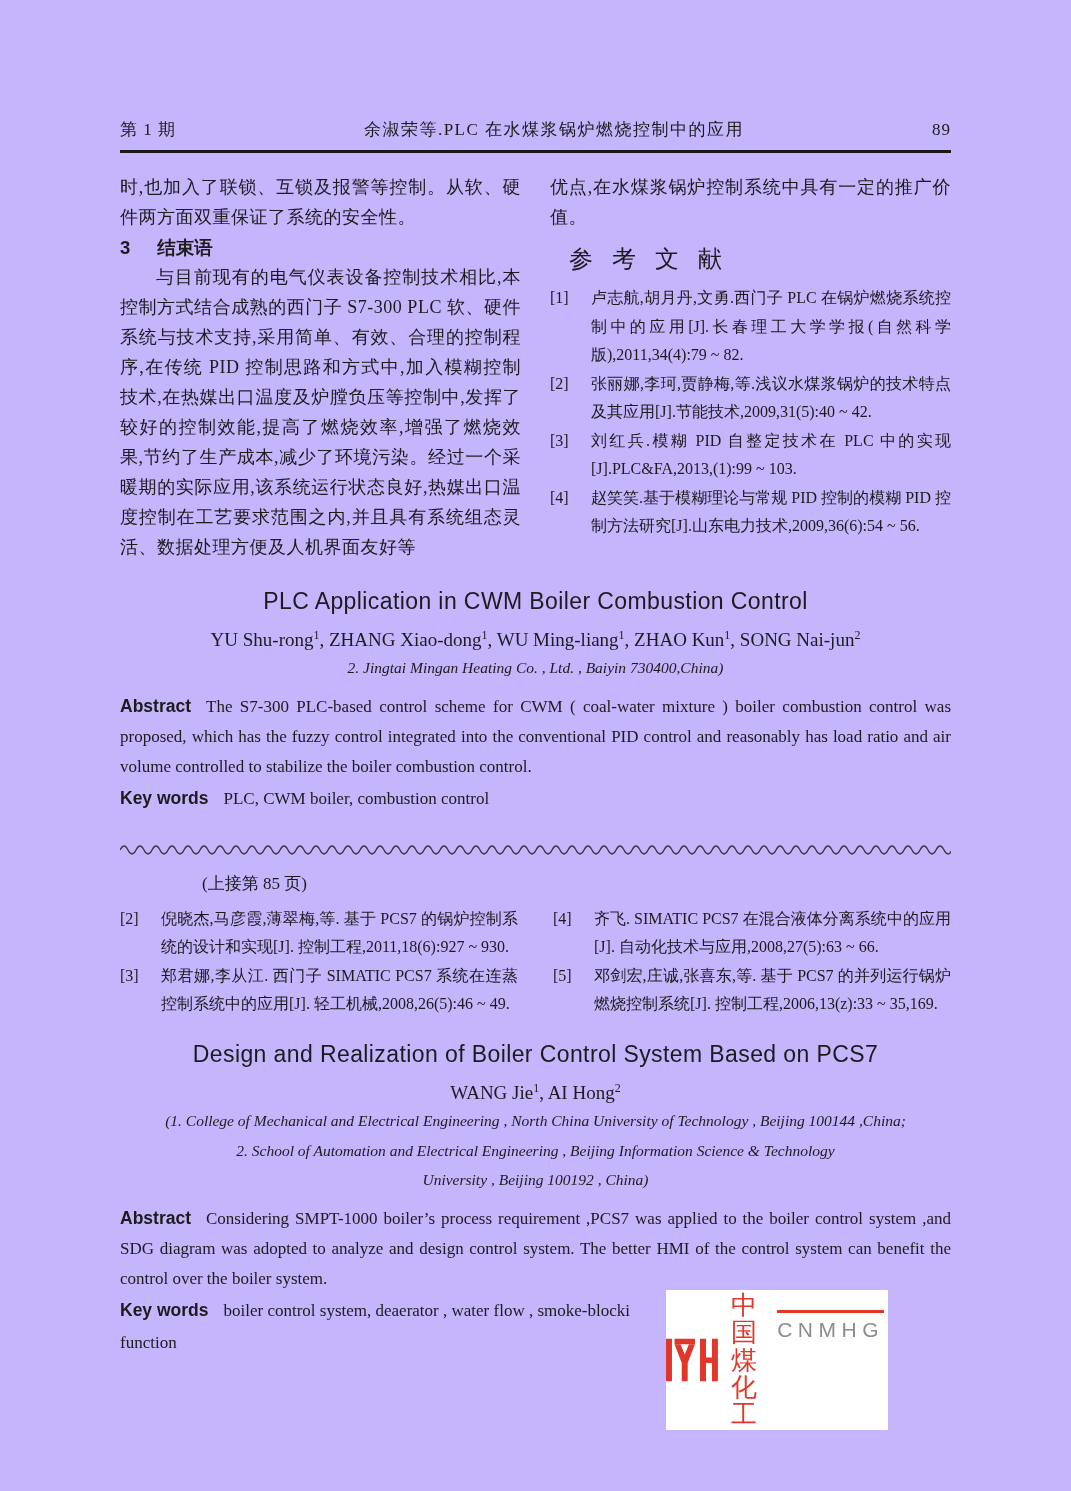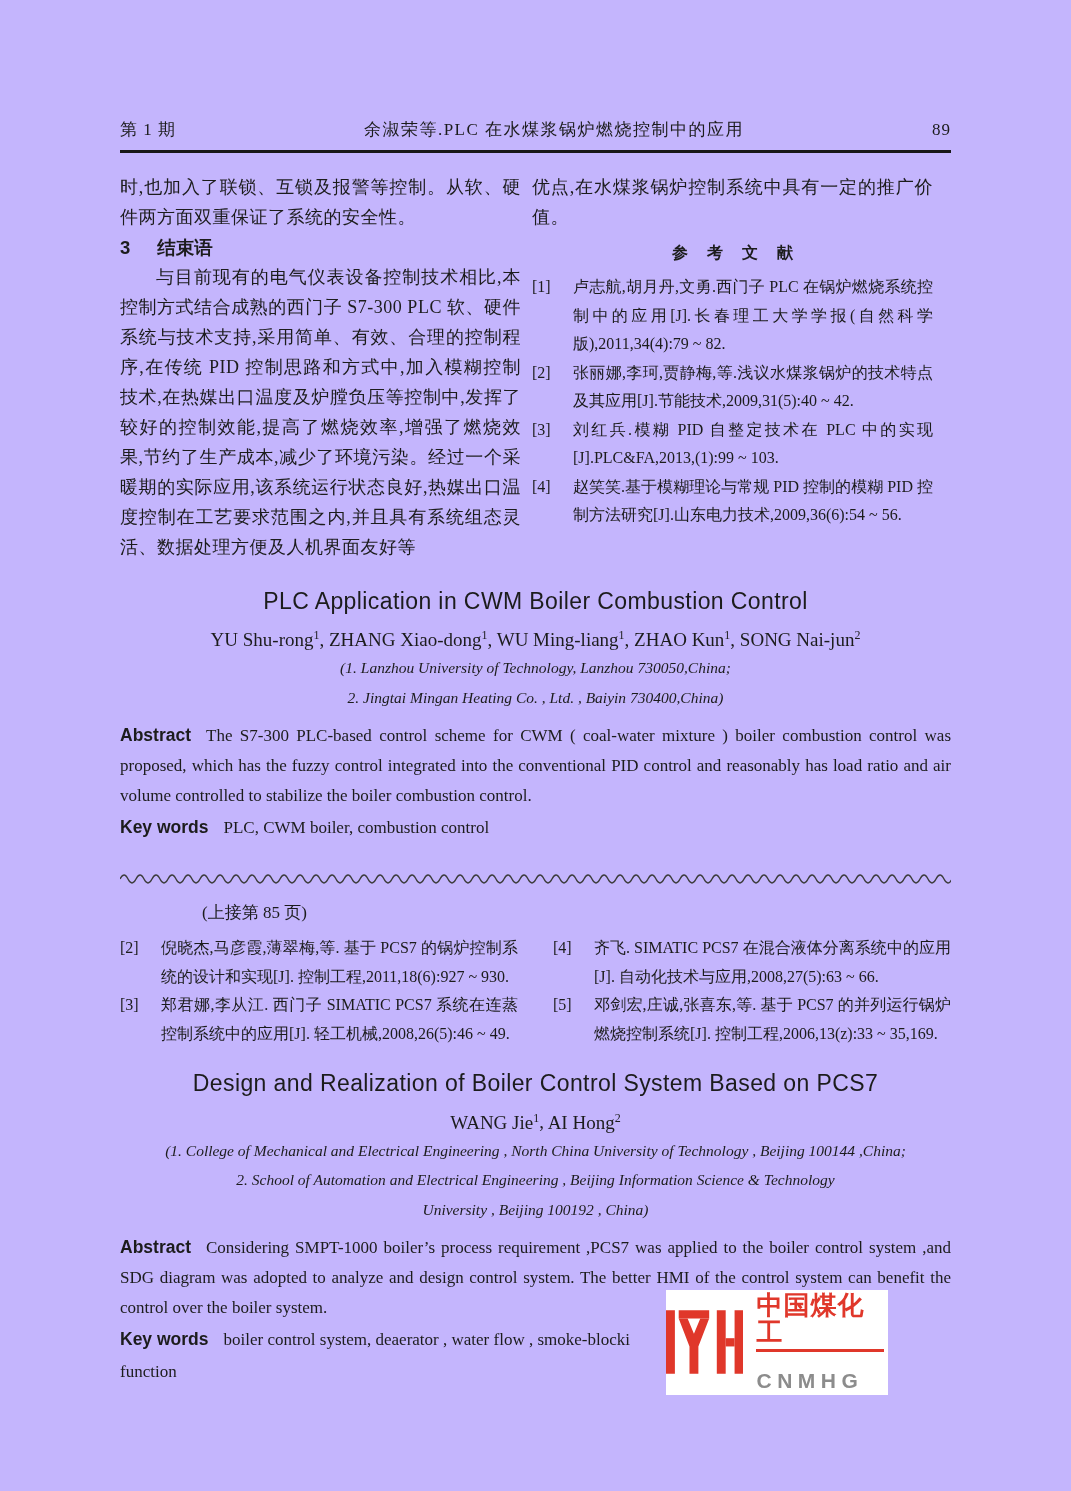--- a/index.html
+++ b/index.html
@@ -15,30 +15,30 @@
   }
   .inner { position:absolute; left:120px; top:118px; width:831px; }
 
   
   .runhead { display:flex; justify-content:space-between; align-items:baseline;
              font-size:17px; letter-spacing:1px; }
   .runhead .mid { letter-spacing:1.5px; }
   .head-rule { border:none; border-top:3px solid #181818; margin:9px 0 0 0; }
 
   
-  .twocol { display:flex; gap:11px; margin-top:19px; }
+  .twocol { display:flex; gap:29px; margin-top:19px; }
   .col { width:401px; }
   .cn  { font-size:18px; line-height:30px; text-align:justify; margin:0;
          letter-spacing:0.5px; }
   .cn-indent { text-indent:2em; }
   .sec-head { font-family:"Liberation Sans","DejaVu Sans",sans-serif;
               font-weight:bold; font-size:18.5px; margin:3px 0 2px 0; }
   .sec-head .num { margin-right:27px; }
   .ref-head { font-family:"Liberation Sans","DejaVu Sans",sans-serif;
-              font-weight:bold; font-size:16px; text-align:center;
+              font-weight:normal; font-size:24px; text-align:left;
               letter-spacing:19px; text-indent:19px; margin:11px 0 9px 0; }
   .ref { display:flex; font-size:16px; line-height:28.5px; }
   .ref-label { flex:none; width:41px; }
   .ref-text  { flex:1; text-align:justify; }
 
   
   .article { margin-top:26px; text-align:center; position:relative; }
   .a-title { font-family:"Liberation Sans","DejaVu Sans",sans-serif;
              font-weight:400; font-size:23px; letter-spacing:0.4px; margin:0; }
   .a-authors { font-size:19px; margin-top:13px; }
@@ -57,25 +57,25 @@
   .twocol-refs .col { width:398px; }
 
   
   .kw-line { white-space:nowrap; }
   .kw-spacer { display:inline-block; width:168px; }
 
   
   .logo { position:absolute; left:666px; top:1290px; width:222px;
           display:flex; align-items:center; gap:13px;
           background:#ffffff; padding:2px 4px 2px 0; z-index:5; }
-  .logo-text { display:flex; flex-direction:column;font-weight:bold; }
+  .logo-text { display:flex; flex-direction:row; }
   .logo-cn { font-family:"Liberation Sans","DejaVu Sans",sans-serif;
              font-size:26px; line-height:1.05; letter-spacing:1px; }
   .logo-en { font-family:"Liberation Sans","DejaVu Sans",sans-serif;
-             font-size:21px; letter-spacing:5.5px; padding-top:17px; margin-top:2px; }
+             font-size:21px; letter-spacing:5.5px; padding-top:5px; margin-top:18px; }
 </style>
 </head>
 <body>
 
 <div class="page">
   <div class="inner">
 
     <div class="runhead">
       <span>第 1 期</span>
       <span class="mid">余淑荣等.PLC 在水煤浆锅炉燃烧控制中的应用</span>
@@ -111,21 +111,20 @@
           <span class="ref-text">赵笑笑.基于模糊理论与常规 PID 控制的模糊 PID 控制方法研究[J].山东电力技术,2009,36(6):54 ~ 56.</span>
         </div>
       </div>
     </div>
 
     <div class="article">
       <h1 class="a-title">PLC Application in CWM Boiler Combustion Control</h1>
       <div class="a-authors">
         <span><span>YU Shu-rong</span><sup>1</sup></span><span>, </span><span><span>ZHANG Xiao-dong</span><sup>1</sup></span><span>, </span><span><span>WU Ming-liang</span><sup>1</sup></span><span>, </span><span><span>ZHAO Kun</span><sup>1</sup></span><span>, </span><span><span>SONG Nai-jun</span><sup>2</sup></span>
       </div>
-      <div class="a-affil">(1. Lanzhou University of Technology, Lanzhou 730050,China;</div>
       <div class="a-affil">2. Jingtai Mingan Heating Co. , Ltd. , Baiyin 730400,China)</div>
       <p class="a-abstract">
         <span class="lbl">Abstract</span><span>The S7-300 PLC-based control scheme for CWM ( coal-water mixture ) boiler combustion control was proposed, which has the fuzzy control integrated into the conventional PID control and reasonably has load ratio and air volume controlled to stabilize the boiler combustion control.</span>
       </p>
       <p class="a-kw">
         <span class="lbl">Key words</span><span>PLC, CWM boiler, combustion control</span>
       </p>
     </div>
 
     <svg class="wavy" width="831" height="12" viewBox="0 0 831 12">

